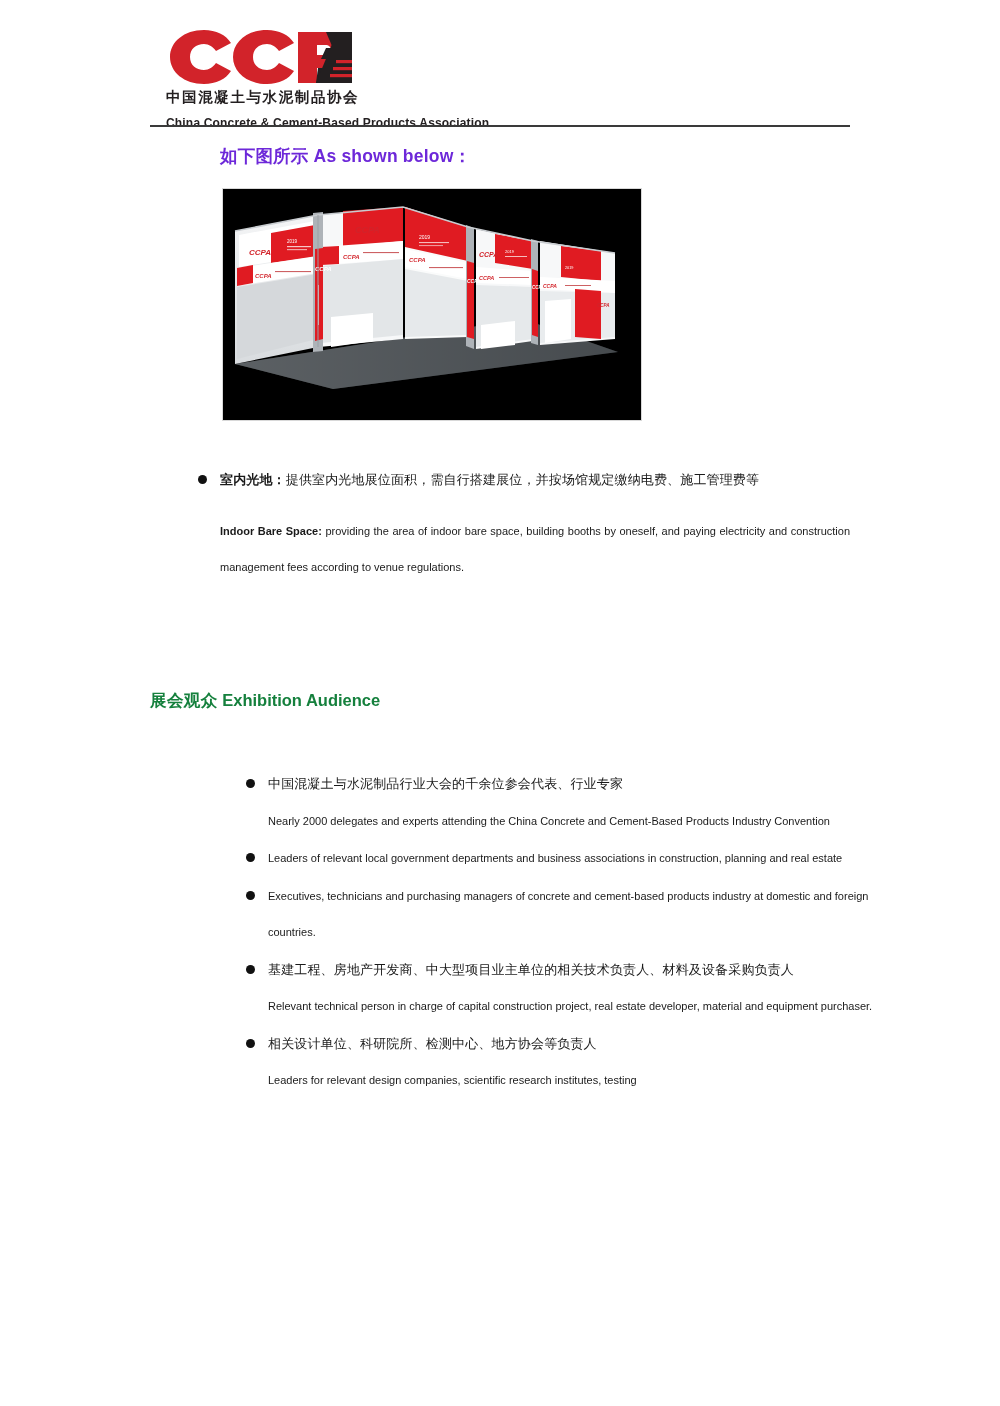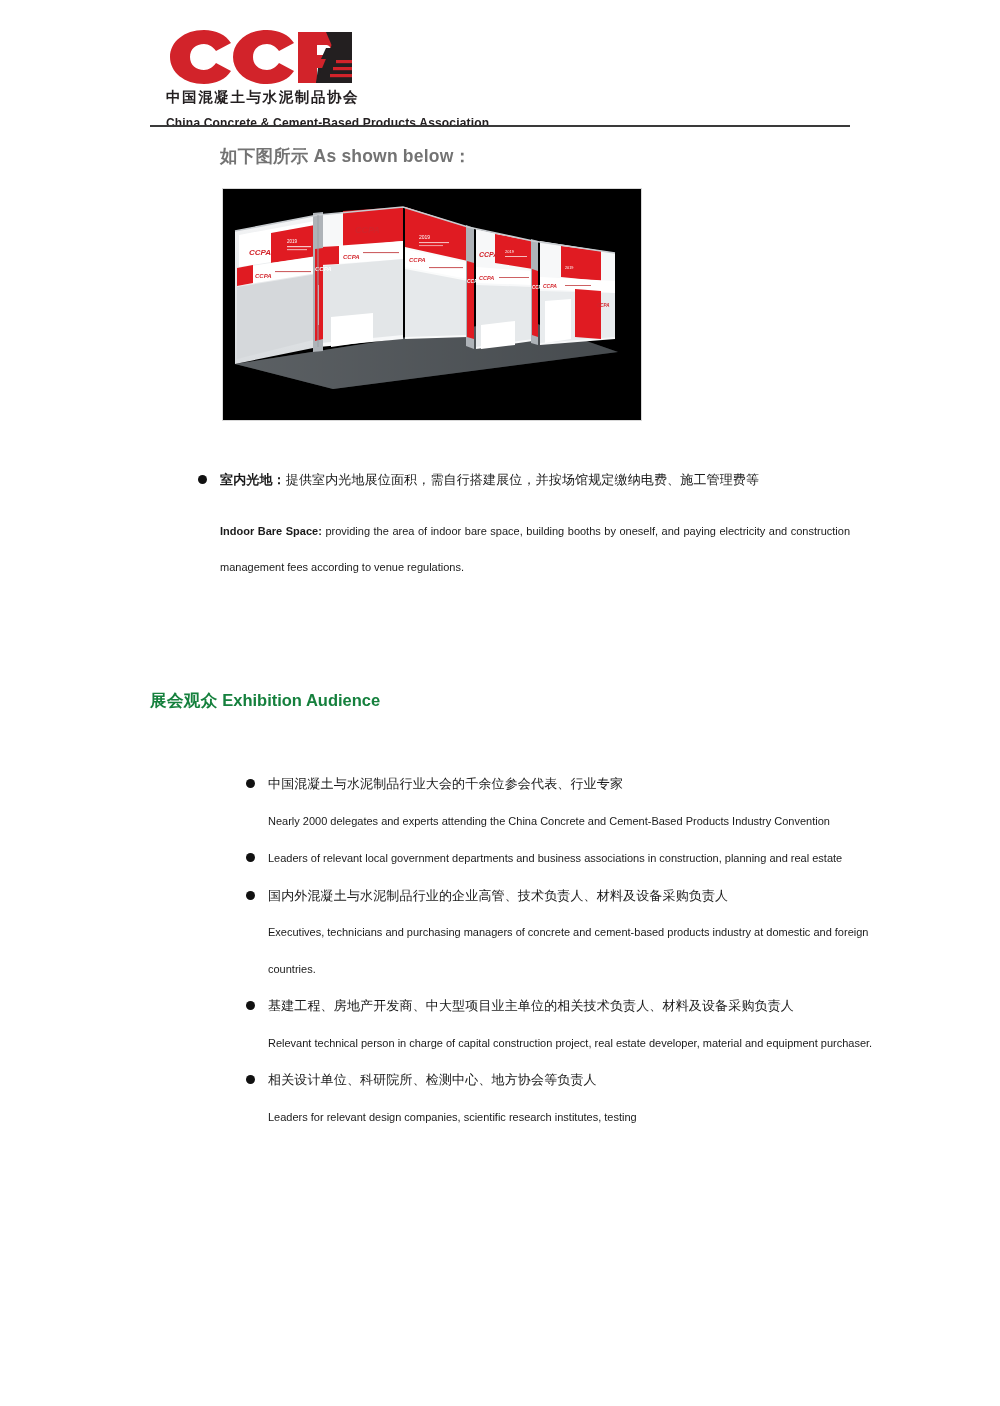--- a/index.html
+++ b/index.html
@@ -69,21 +69,21 @@
     border-top: 2.2px solid #3a3a3a;
   }
 
   .subhead {
     position: absolute;
     left: 220px;
     top: 144px;
     font-size: 17.5px;
     font-weight: bold;
     letter-spacing: 0.2px;
-    color: #737373;
+    color: #6d28d9;
     white-space: nowrap;
   }
 
   
   .booth-figure {
     position: absolute;
     left: 222px;
     top: 188px;
     width: 420px;
     height: 233px;
@@ -304,21 +304,20 @@
     <div class="bullet-item" style="margin-top:1px;">
       <span class="bullet-dot" style="top:13px;"></span>
       <div class="bullet-body">
         <p class="para">Leaders of relevant local government departments and business associations in construction, planning and real estate</p>
       </div>
     </div>
 
     <div class="bullet-item" style="margin-top:1px;">
       <span class="bullet-dot" style="top:13px;"></span>
       <div class="bullet-body">
-        <p class="para cjk">国内外混凝土与水泥制品行业的企业高管、技术负责人、材料及设备采购负责人</p>
         <p class="para nojust">Executives, technicians and purchasing managers of concrete and cement-based products industry at domestic and foreign countries.</p>
       </div>
     </div>
 
     <div class="bullet-item" style="margin-top:1px;">
       <span class="bullet-dot" style="top:13px;"></span>
       <div class="bullet-body">
         <p class="para cjk">基建工程、房地产开发商、中大型项目业主单位的相关技术负责人、材料及设备采购负责人</p>
         <p class="para">Relevant technical person in charge of capital construction project, real estate developer, material and equipment purchaser.</p>
       </div>

